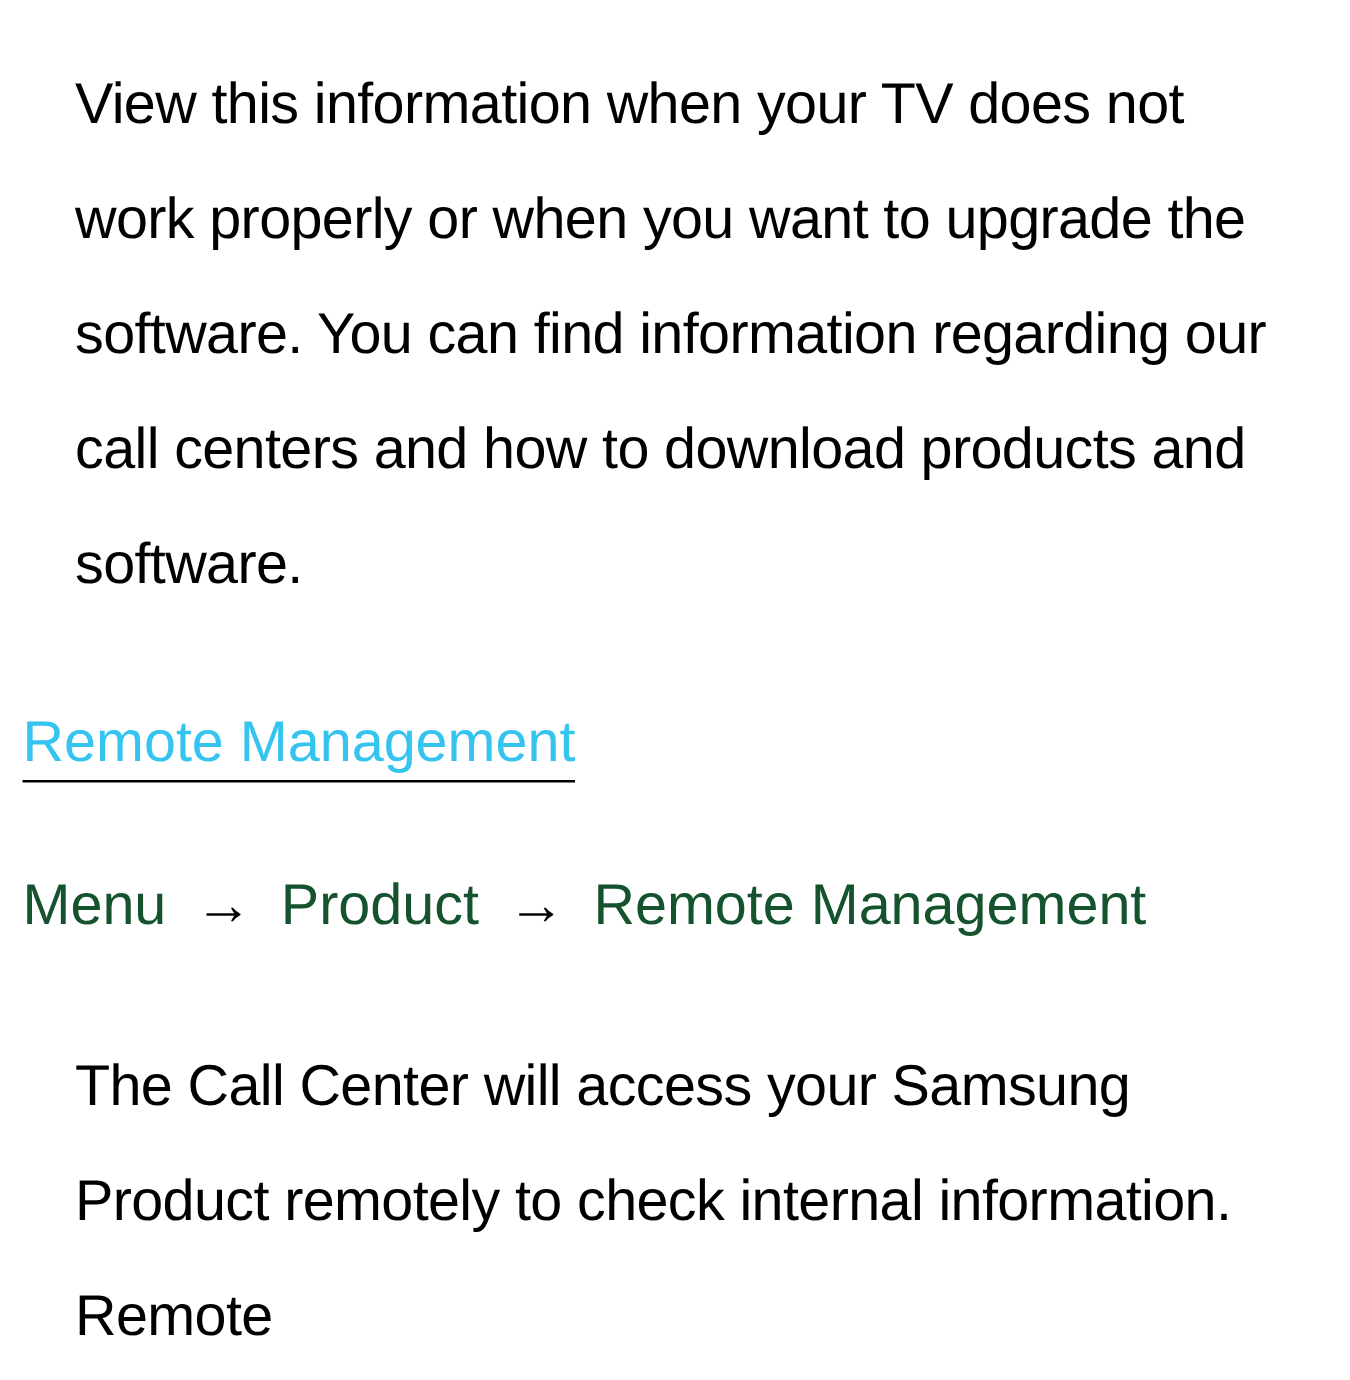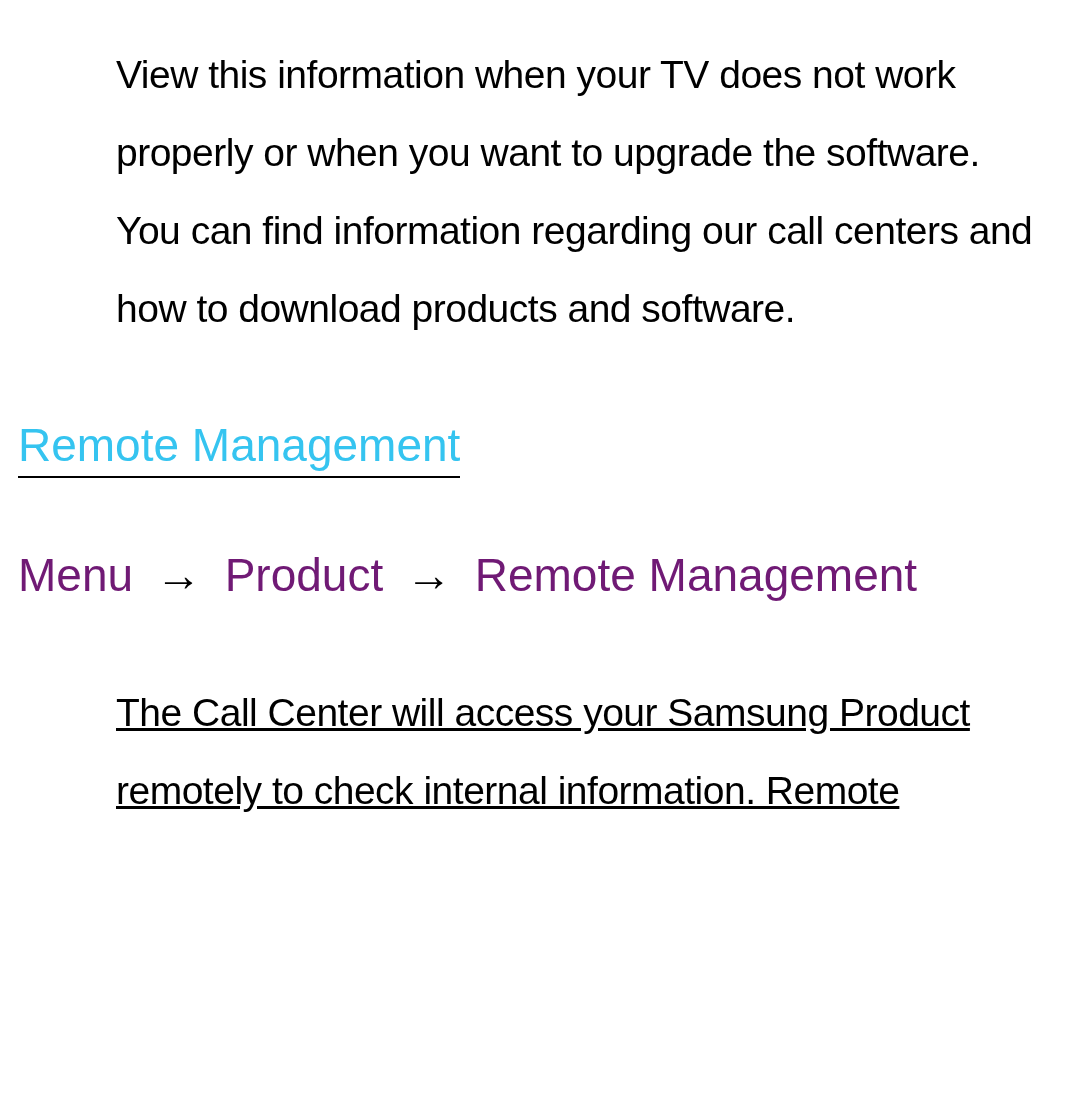--- a/index.html
+++ b/index.html
@@ -9,23 +9,23 @@
     }
     body {
       width: 1080px;
       height: 1104px;
       background: #ffffff;
       font-family: Arial, Helvetica, sans-serif;
       color: #000000;
       overflow: hidden;
     }
     .paragraph-block {
-      padding-left: 116px;
+      padding-left: 60px;
       padding-right: 30px;
-      font-size: 39px;
+      font-size: 46px;
       line-height: 2.0;
       letter-spacing: -0.5px;
     }
     .top-paragraph {
       padding-top: 36px;
     }
     .section-heading {
       color: #35c4f0;
       font-size: 46px;
       margin-left: 18px;
@@ -35,29 +35,28 @@
       display: inline-block;
       letter-spacing: 0px;
     }
     .breadcrumb {
       margin-left: 18px;
       margin-top: 70px;
       font-size: 46px;
       letter-spacing: 0px;
     }
     .breadcrumb-item {
-      color: #701a75;
+      color: #14532d;
     }
     .breadcrumb-sep {
       color: #000000;
       margin: 0 10px;
     }
     .bottom-paragraph {
       padding-top: 72px;
-      text-decoration: underline;
     }
   </style>
 </head>
 <body>
 
 
 
 <div class="paragraph-block top-paragraph">View this information when your TV does not work properly or when you want to upgrade the software. You can find information regarding our call centers and how to download products and software.</div>
 
 <div class="section-heading">Remote Management</div>

